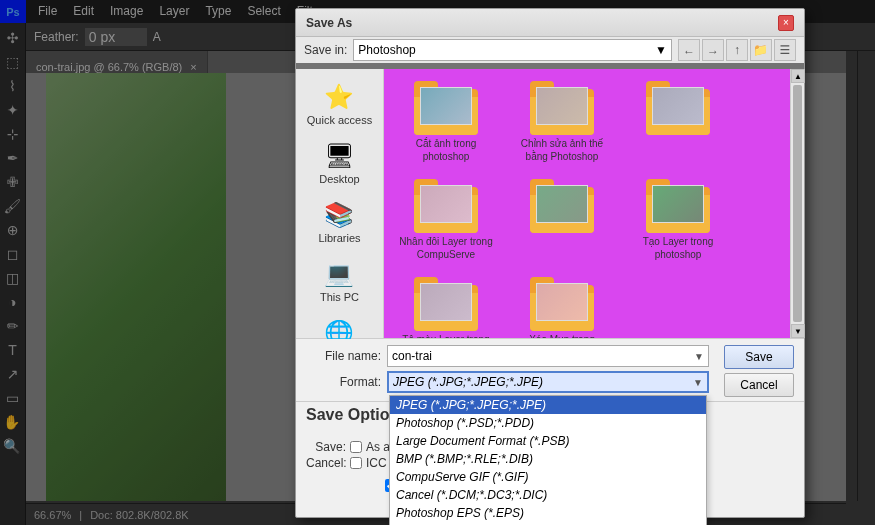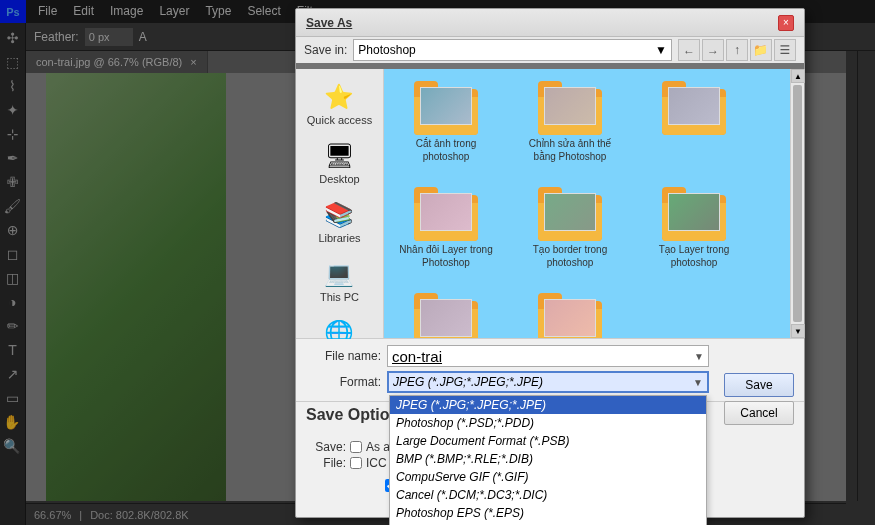--- a/index.html
+++ b/index.html
@@ -44,21 +44,21 @@
       background: #3c3c3c; border-bottom: 1px solid #222;
       display: flex; align-items: center; padding: 0 8px; gap: 6px; color: #ccc;
     }
 
     
     .ps-canvas {
       position: absolute; top: 51px; left: 26px; width: 820px; height: 450px;
       background: #646464;
     }
     .ps-tab {
-      height: 22px; background: #535353; display: inline-flex; align-items: center;
+      height: 22px; background: #535353; display: inline-flex; align-items: flex-end;
       padding: 0 10px; font-size: 11px; color: #ccc; border-right: 1px solid #444;
     }
     .ps-canvas-content {
       position: absolute; top: 22px; left: 0; width: 820px; height: 428px;
       background: #888; overflow: hidden;
     }
     
     .ps-image-bg {
       width: 180px; height: 428px; background: linear-gradient(135deg, #7a9a6a 0%, #4a7a3a 50%, #3a5a2a 100%);
       position: absolute; left: 20px;
@@ -86,21 +86,21 @@
       position: absolute; top: 8px; left: 295px; width: 510px; height: 510px;
       background: #f0f0f0; border: 1px solid #999; border-radius: 2px;
       box-shadow: 4px 4px 12px rgba(0,0,0,0.5);
     }
     .dialog-titlebar {
       height: 28px; background: linear-gradient(to bottom, #e8e8e8, #d8d8d8);
       border-bottom: 1px solid #bbb; display: flex; align-items: center;
       padding: 0 10px; justify-content: space-between; border-radius: 2px 2px 0 0;
     }
     .dialog-title {
-      font-size: 12px; font-weight: bold; color: #333; text-decoration: underline;
+      font-size: 12px; font-weight: bold; color: #333;
     }
     .dialog-close {
       width: 16px; height: 16px; background: #e05050;
       border: 1px solid #c03030; border-radius: 2px;
       display: flex; align-items: center; justify-content: center;
       color: white; font-size: 10px; cursor: pointer;
     }
 
     
     .save-in-bar {
@@ -127,22 +127,22 @@
     }
     .nav-item {
       width: 80px; display: flex; flex-direction: column; align-items: center;
       padding: 6px 4px; cursor: pointer; border-radius: 2px; gap: 3px;
     }
     .nav-icon { font-size: 24px; }
     .nav-label { font-size: 11px; color: #333; text-align: center; }
 
     
     .file-area {
-      flex: 1; background: #7dd3fc; overflow-y: auto; overflow-x: hidden;
-      padding: 8px; display: flex; flex-wrap: wrap; align-content: flex-start; gap: 16px;
+      flex: 1; background: #d946ef; overflow-y: auto; overflow-x: hidden;
+      padding: 8px; display: flex; flex-wrap: wrap; align-content: flex-start; gap: 8px;
     }
     .file-item {
       width: 108px; display: flex; flex-direction: column; align-items: center;
       padding: 4px; cursor: pointer; border-radius: 2px; gap: 2px;
     }
     .folder-icon { width: 64px; height: 54px; position: relative; }
     .folder-back {
       width: 64px; height: 46px; background: #f0a030; border-radius: 0 4px 4px 4px;
       position: absolute; bottom: 0;
     }
@@ -170,21 +170,21 @@
     .scroll-thumb { flex: 1; margin: 2px; background: #b0b0b0; border-radius: 2px; }
     .form-row {
       display: flex; align-items: center; margin-bottom: 4px; gap: 6px;
     }
     .form-label { width: 75px; text-align: right; font-size: 12px; color: #333; flex-shrink: 0; }
     .form-input {
       flex: 1; height: 22px; border: 1px solid #aaa; background: white;
       font-size: 12px; padding: 0 4px; display: flex; align-items: center; justify-content: space-between;
     }
     .form-input input {
-      border: none; outline: none; width: 100%; font-size: 15px; background: transparent; text-decoration: underline;
+      border: none; outline: none; width: 100%; font-size: 12px; background: transparent;
     }
 
     
     .format-dropdown {
       flex: 1; height: 22px; border: 2px solid #5080d0; background: #dde8ff;
       font-size: 12px; padding: 0 4px; display: flex; align-items: center; justify-content: space-between;
       position: relative;
       font-style: italic;
     }
     .dropdown-arrow { font-size: 10px; color: #555; }
@@ -197,21 +197,21 @@
     }
     .format-list-item {
       padding: 2px 6px; cursor: pointer; white-space: nowrap;
     }
     .format-list-item.selected { background: #3060c0; color: white; }
     .btn {
       width: 70px; height: 24px; background: linear-gradient(to bottom, #f5f5f5, #e0e0e0);
       border: 1px solid #aaa; border-radius: 2px;
       font-size: 12px; cursor: pointer; display: flex; align-items: center; justify-content: center;
     }
-    .btn.primary { background: linear-gradient(to bottom, #e8f0ff, #d0dcf0); border-color: #6080c0; margin-top: 28px; }
+    .btn.primary { background: linear-gradient(to bottom, #e8f0ff, #d0dcf0); border-color: #6080c0; }
     .section-title { font-size: 16px; font-weight: bold; color: #333; margin-bottom: 16px; }
     .checkbox-row { display: flex; align-items: center; gap: 4px; margin-bottom: 2px; }
     .checkbox-row input[type=checkbox] { width: 12px; height: 12px; }
     .checkbox-label { font-size: 12px; color: #333; }
 
     
     .thumbnail-row {
       display: flex; align-items: center; gap: 4px; padding: 2px 10px;
     }
   </style>
@@ -226,21 +226,21 @@
   <div class="ps-menu-item">Edit</div>
   <div class="ps-menu-item">Image</div>
   <div class="ps-menu-item">Layer</div>
   <div class="ps-menu-item">Type</div>
   <div class="ps-menu-item">Select</div>
   <div class="ps-menu-item">Filter</div>
 </div>
 
 <div class="ps-optionsbar">
   <span>Feather:</span>
-  <input type="text" style="width: 48px; height: 18px; font-size: 11px; border: 1px solid rgb(85, 85, 85); background: rgb(85, 85, 85); color: rgb(204, 204, 204); padding: 0px 3px;" value="0 px">
+  <input type="text" style="width: 62px; height: 18px; font-size: 14px; border: 1px solid rgb(85, 85, 85); background: rgb(85, 85, 85); color: rgb(204, 204, 204); padding: 0px 3px;" value="0 px">
   <span>A</span>
 </div>
 
 <div class="ps-toolbar">
   <div class="ps-tool">✣</div>
   <div class="ps-tool">⬚</div>
   <div class="ps-tool">⌇</div>
   <div class="ps-tool">✦</div>
   <div class="ps-tool">⊹</div>
   <div class="ps-tool">✒</div>
@@ -353,31 +353,30 @@
             <div class="folder-front"></div>
           </div>
         </div>
         <div class="file-item">
           <div class="folder-icon">
             <div class="folder-tab"></div>
             <div class="folder-back"></div>
             <div class="folder-thumb" style="background:linear-gradient(135deg,#cab,#dbc);"></div>
             <div class="folder-front"></div>
           </div>
-          <span class="file-name">Nhân đôi Layer trong Photoshop</span>
+          <span class="file-name">Nhân đôi Layer trong CompuServe</span>
         </div>
 
         <div class="file-item">
           <div class="folder-icon">
             <div class="folder-tab"></div>
             <div class="folder-back"></div>
             <div class="folder-thumb" style="background:linear-gradient(135deg,#7a8,#898);"></div>
             <div class="folder-front"></div>
           </div>
-          <span class="file-name">Tạo border trong photoshop</span>
         </div>
         <div class="file-item">
           <div class="folder-icon">
             <div class="folder-tab"></div>
             <div class="folder-back"></div>
             <div class="folder-thumb" style="background:linear-gradient(135deg,#6a7,#787);"></div>
             <div class="folder-front"></div>
           </div>
           <span class="file-name">Tạo Layer trong photoshop</span>
         </div>
@@ -446,21 +445,21 @@
 
     <div style="padding:4px 10px;background:#f0f0f0;display:flex;gap:20px;">
       <div>
         <div class="section-title">Save Options</div>
         <div class="checkbox-row">
           <span class="form-label" style="width:40px;text-align:right;">Save:</span>
           <input type="checkbox" style="">
           <span class="checkbox-label">As a Copy</span>
         </div>
         <div class="checkbox-row">
-          <span class="form-label" style="width:40px;text-align:right;">File:</span>
+          <span class="form-label" style="width:40px;text-align:right;">Cancel:</span>
           <input type="checkbox" style="">
           <span class="checkbox-label">ICC Profile: sRGB</span>
         </div>
       </div>
     </div>
 
     <div class="thumbnail-row">
       <span style="width:75px;text-align:right;font-size:12px;color:#333;"></span>
       <input type="checkbox" checked="" style="">
       <span class="checkbox-label">Thumbnail</span>

